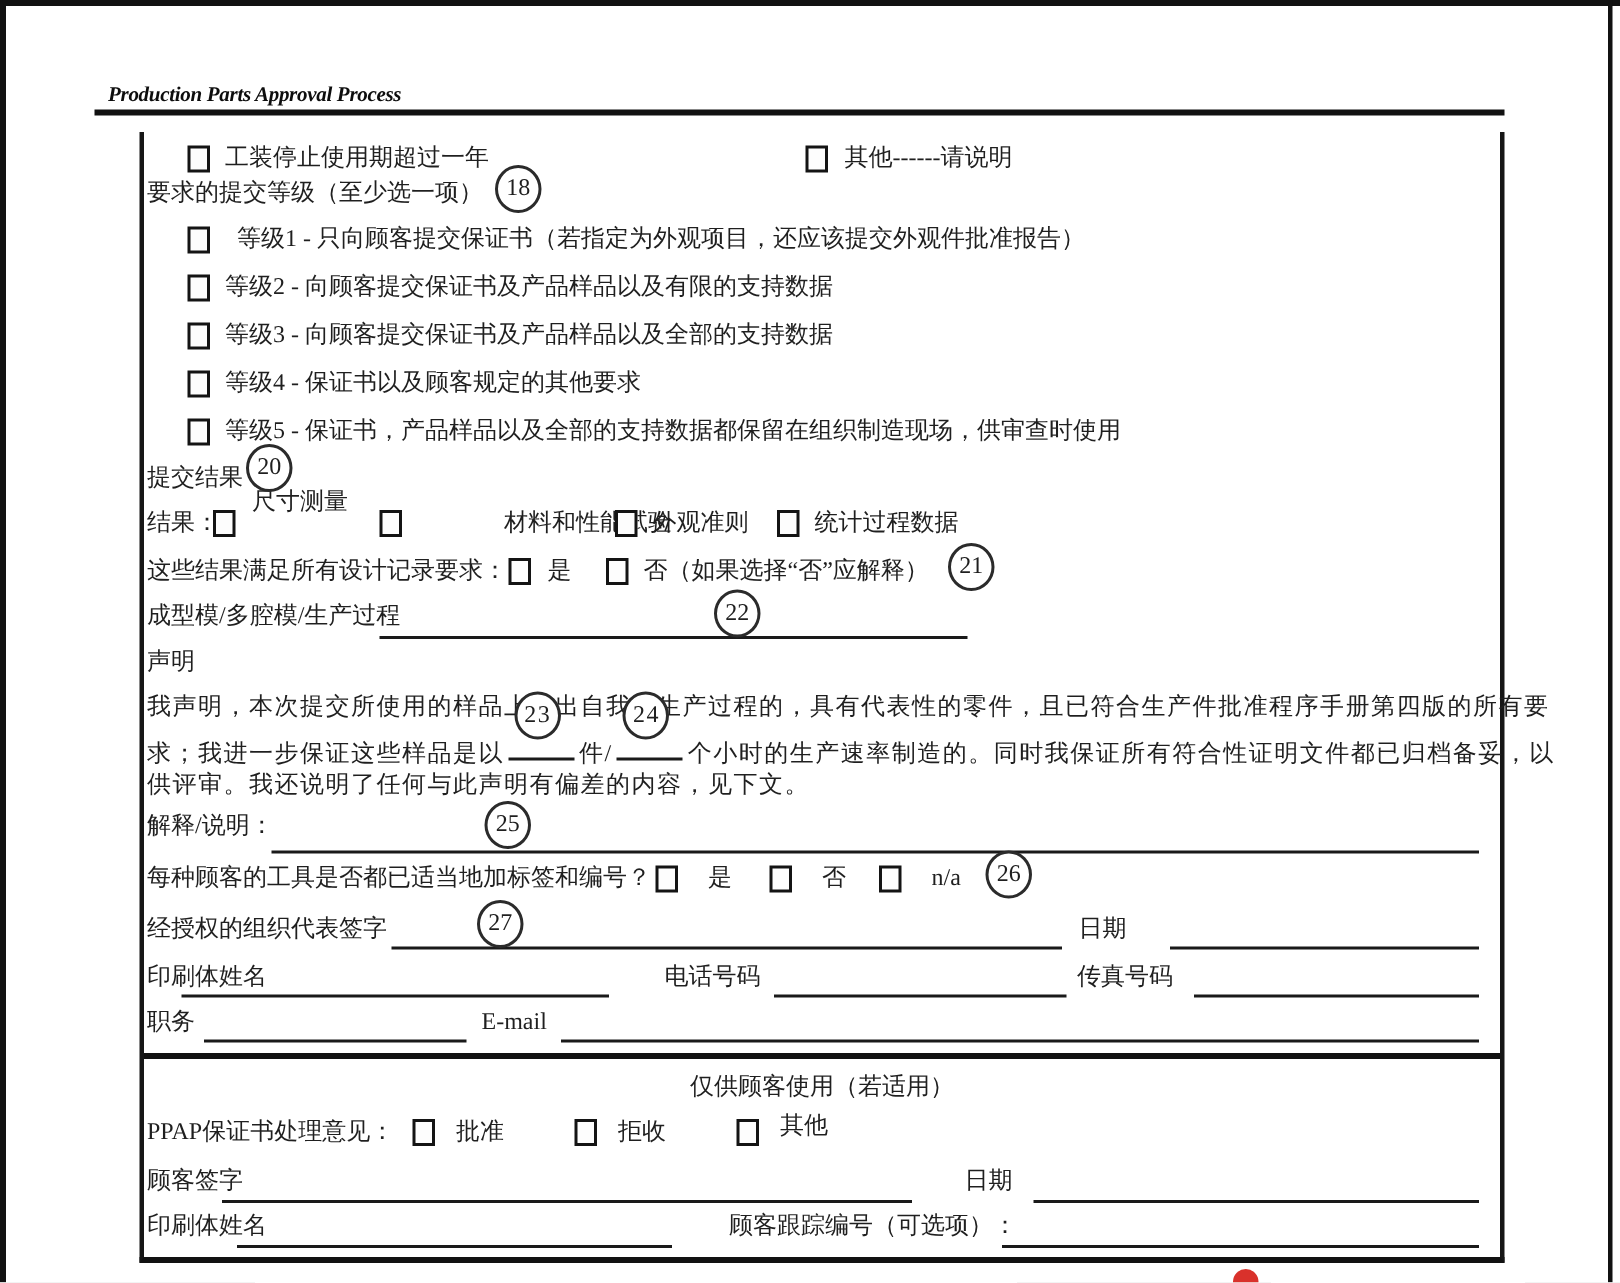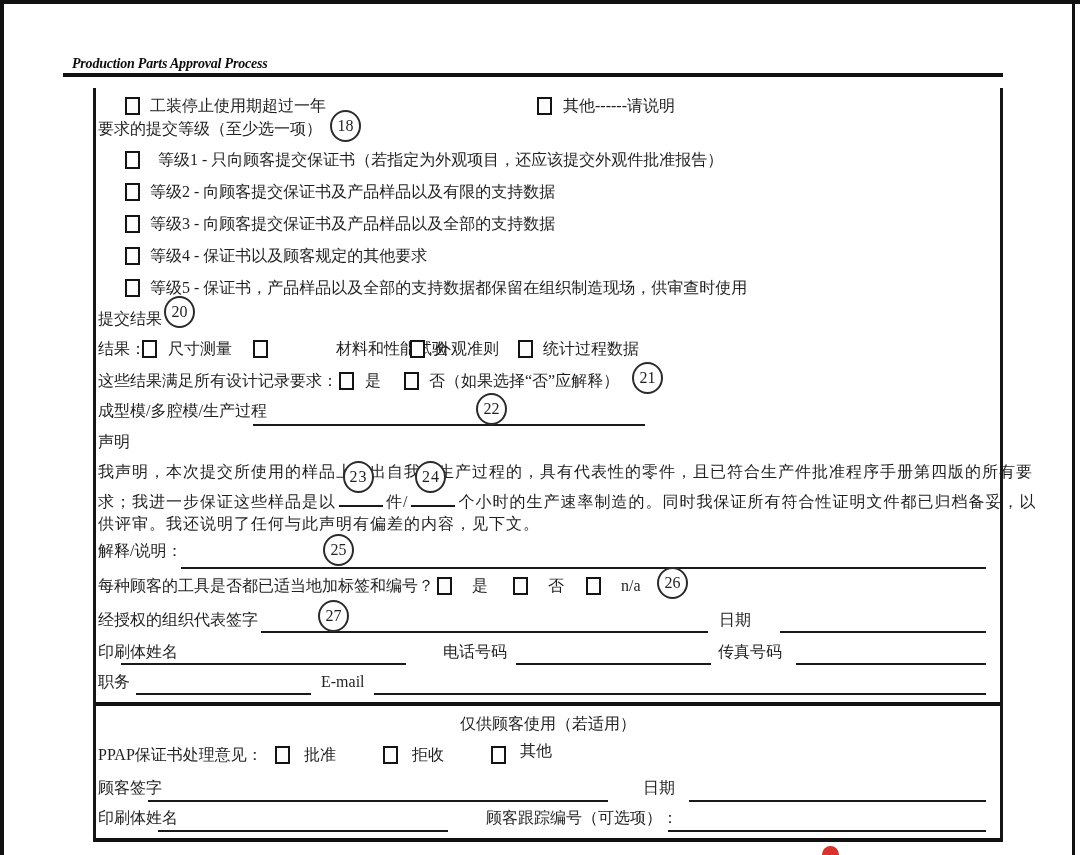--- a/index.html
+++ b/index.html
@@ -89,21 +89,21 @@
     <span class="pos" style="left:54px;top:157px;">等级4 - 保证书以及顾客规定的其他要求</span>
 
     <span class="cb" style="left:29px;top:191px;"></span>
     <span class="pos" style="left:54px;top:189px;">等级5 - 保证书，产品样品以及全部的支持数据都保留在组织制造现场，供审查时使用</span>
 
     <span class="pos" style="left:2px;top:220px;">提交结果</span>
     <span class="circle" style="left:68px;top:208px;">20</span>
 
     <span class="pos" style="left:2px;top:250px;">结果：</span>
     <span class="cb" style="left:46px;top:252px;"></span>
-    <span class="pos" style="left:72px;top:250px;">尺寸测量</span>
+    <span class="pos" style="left:72px;top:236px;">尺寸测量</span>
     <span class="cb" style="left:157px;top:252px;"></span>
     <span class="pos" style="left:198px;top:250px;margin-left:42px;">材料和性能试验</span>
     <span class="cb" style="left:314px;top:252px;"></span>
     <span class="pos" style="left:339px;top:250px;">外观准则</span>
     <span class="cb" style="left:422px;top:252px;"></span>
     <span class="pos" style="left:447px;top:250px;">统计过程数据</span>
 
     <span class="pos" style="left:2px;top:282px;">这些结果满足所有设计记录要求：</span>
     <span class="cb" style="left:243px;top:284px;"></span>
     <span class="pos" style="left:269px;top:282px;">是</span>

